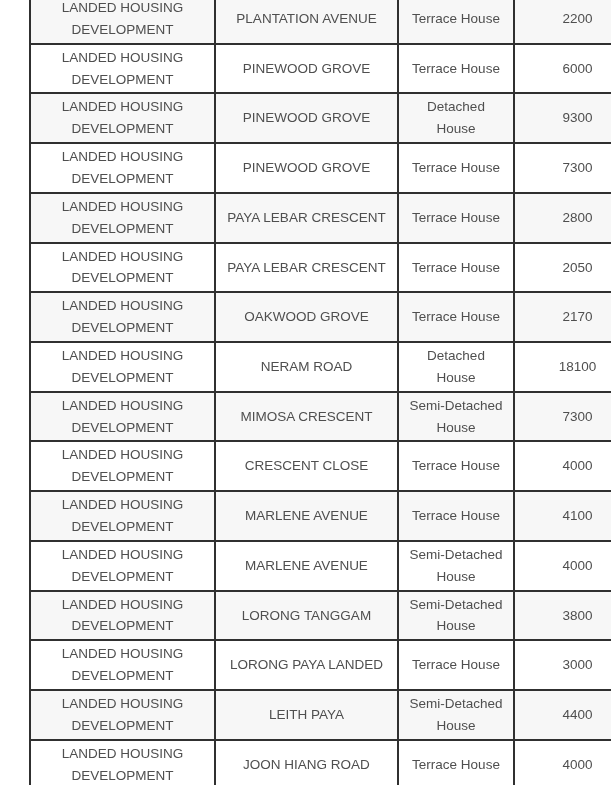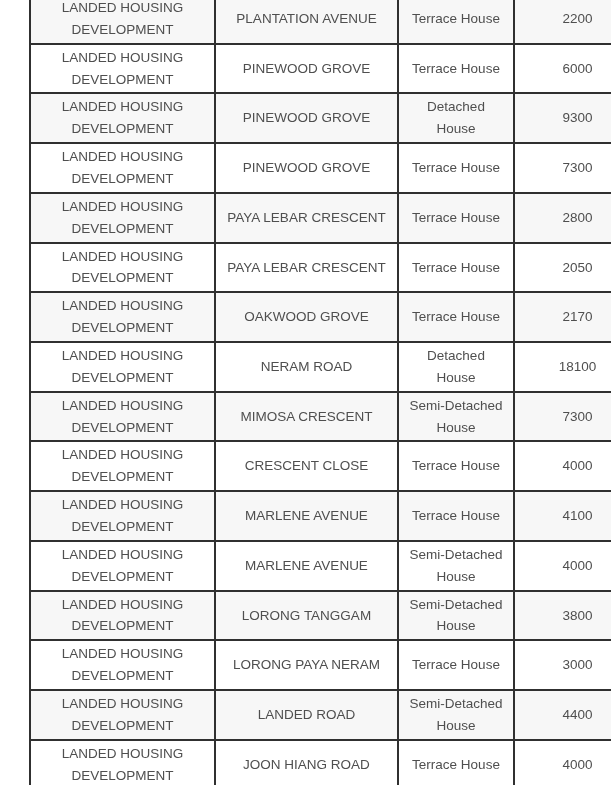--- a/index.html
+++ b/index.html
@@ -133,27 +133,27 @@
     <td>4000</td>
   </tr>
         <tr>
     <td>LANDED HOUSING DEVELOPMENT</td>
     <td>LORONG TANGGAM</td>
     <td>Semi-Detached House</td>
     <td>3800</td>
   </tr>
         <tr>
     <td>LANDED HOUSING DEVELOPMENT</td>
-    <td>LORONG PAYA NERAM</td>
+    <td>LORONG PAYA LANDED</td>
     <td>Terrace House</td>
     <td>3000</td>
   </tr>
         <tr>
     <td>LANDED HOUSING DEVELOPMENT</td>
-    <td>LANDED ROAD</td>
+    <td>LEITH PAYA</td>
     <td>Semi-Detached House</td>
     <td>4400</td>
   </tr>
         <tr>
     <td>LANDED HOUSING DEVELOPMENT</td>
     <td>JOON HIANG ROAD</td>
     <td>Terrace House</td>
     <td>4000</td>
   </tr>
     </tbody>

